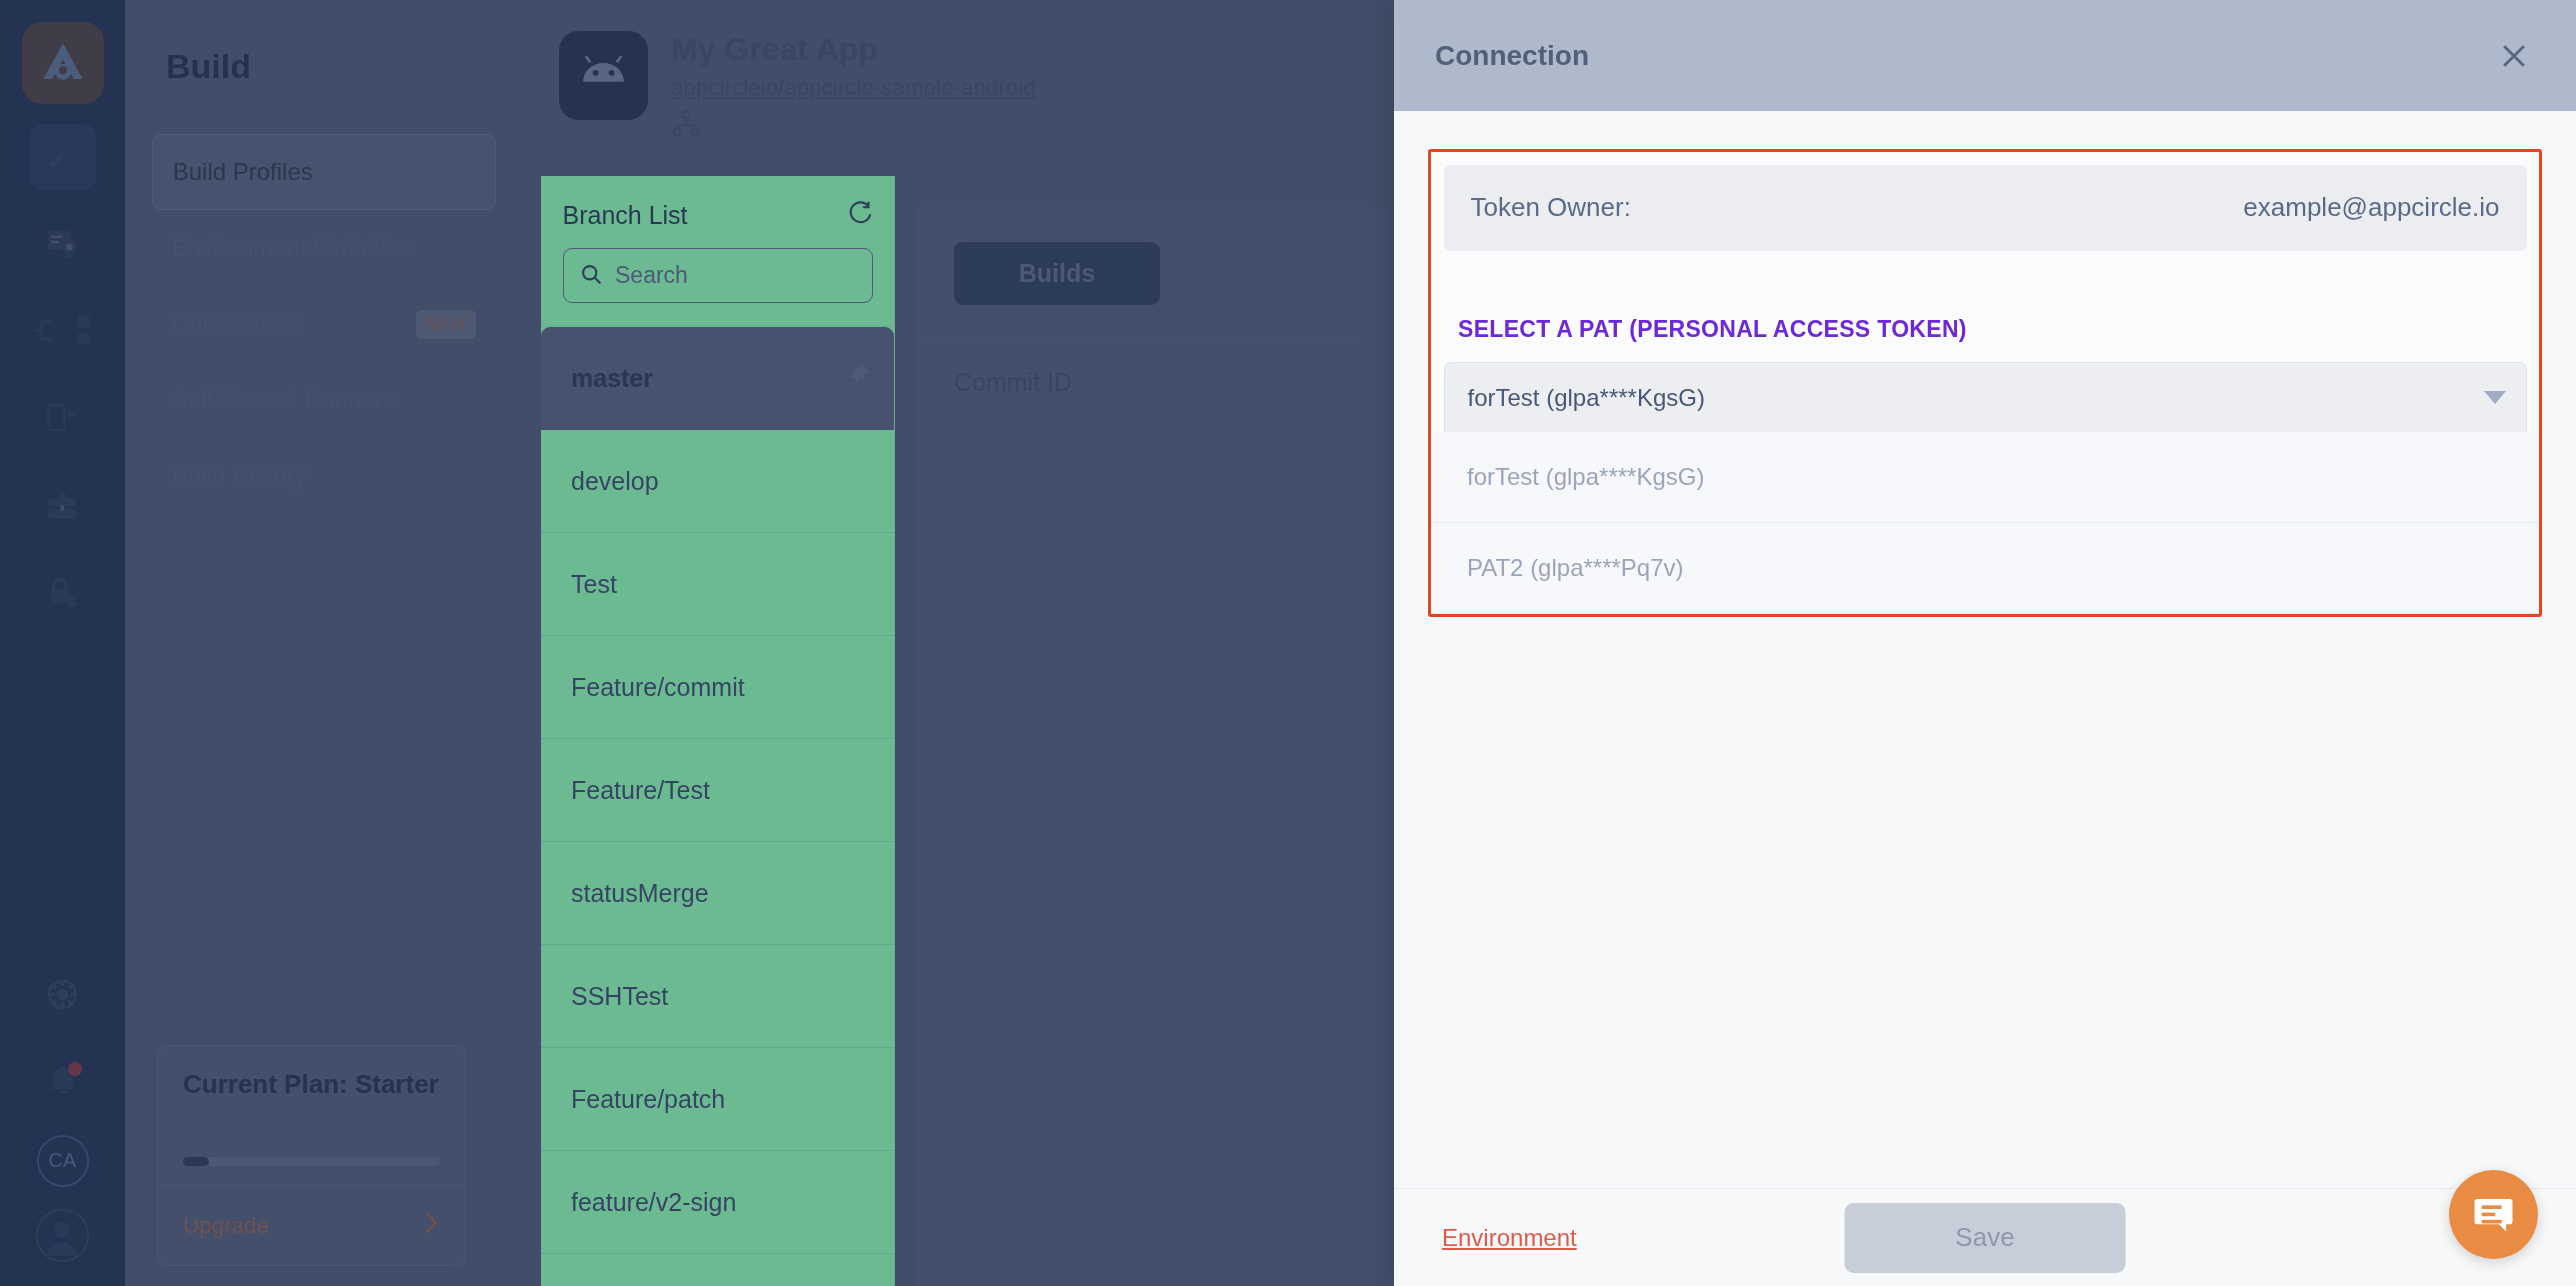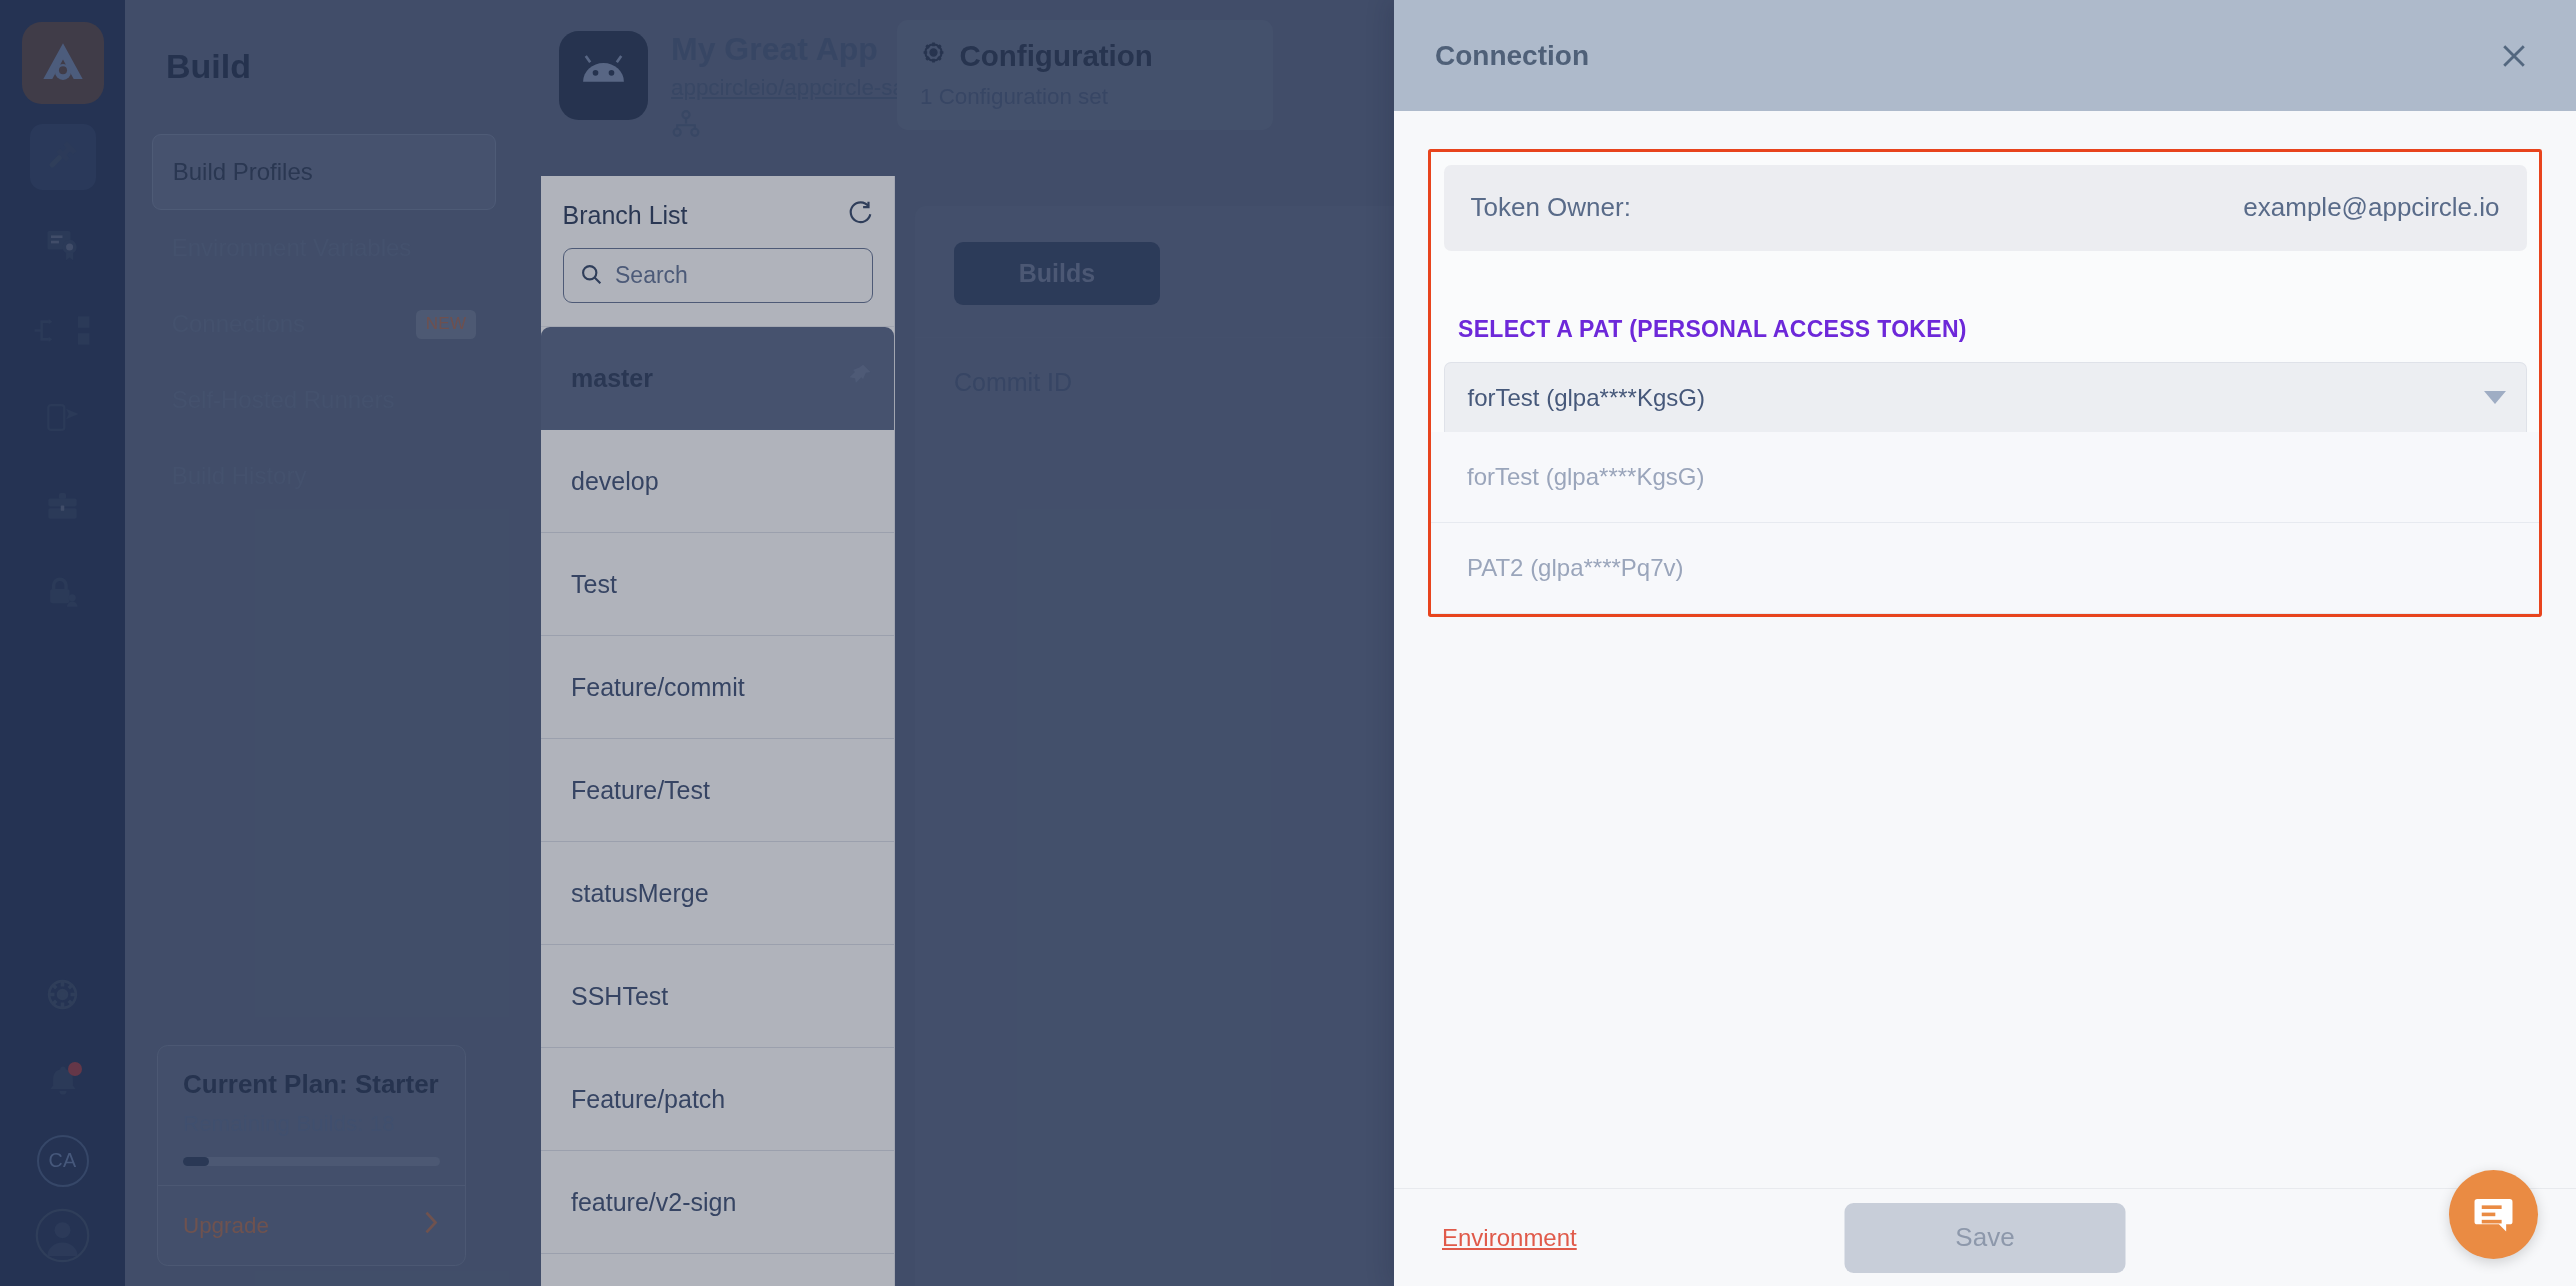--- a/index.html
+++ b/index.html
@@ -118,21 +118,21 @@
     background: #505d78; border-radius: 10.7px; padding: 19.7px 23px;
   }
   .config-title {
     display: flex; align-items: center; gap: 12.5px;
     font-size: 29.5px; font-weight: bold; color: #27354f;
   }
   .config-sub { font-size: 22.4px; color: #3e4e6d; margin-top: 10.7px; }
 
   .branchpanel {
     position: absolute; left: 18px; top: 176px; bottom: 0; width: 354px;
-    background: #e5e5e5; border-right: 0.9px solid #56638022;
+    background: #86efac; border-right: 0.9px solid #56638022;
   }
   .branchpanel-head { padding: 23px 21.5px 0 21.5px; }
   .branchpanel-head .t {
     font-size: 25px; font-weight: 500; color: #2b3a55;
     display:flex; align-items:center; justify-content: space-between;
   }
   .search-box {
     margin-top: 16px; height: 55px; border: 0.9px solid #5d6a85; border-radius: 9px;
     display: flex; align-items: center; gap: 12.5px; padding: 0 16px;
   }
@@ -423,35 +423,20 @@
               <svg width="30" height="27" viewBox="0 0 34 30" fill="none" stroke="#3f4f6d" stroke-width="2.4">
                   <circle cx="17" cy="5" r="4"></circle>
                   <circle cx="7" cy="25" r="4"></circle>
                   <circle cx="27" cy="25" r="4"></circle>
                   <path d="M17 9 v6 M7 21 v-4 h20 v4"></path>
                 </svg>
             </span>
           </div>
         </div>
 
-        <div class="config-card">
-          <div class="config-title">
-            <span>
-              <svg width="27" height="27" viewBox="0 0 30 30" fill="none" stroke="#27354f" stroke-width="2.4">
-                  <circle cx="15" cy="15" r="9"></circle>
-                  <circle cx="15" cy="15" r="3.4" fill="#27354f"></circle>
-                  <g stroke-width="3">
-                    <path d="M15 4 v4 M15 22 v4 M4 15 h4 M22 15 h4 M7 7 l3 3 M20 20 l3 3 M23 7 l-3 3 M10 20 l-3 3"></path>
-                  </g>
-                </svg>
-            </span>
-            <span>Configuration</span>
-          </div>
-          <div class="config-sub">1 Configuration set</div>
-        </div>
       </div>
 
       <div class="branchpanel">
         <div class="branchpanel-head">
           <div class="t">
             <span>Branch List</span>
             <span>
               <svg width="27" height="27" viewBox="0 0 30 30" fill="none" stroke="#33435f" stroke-width="2.4">
                   <path d="M25 8 a11 11 0 1 0 2 9"></path>
                   <path d="M25 3 v6 h-6"></path>

